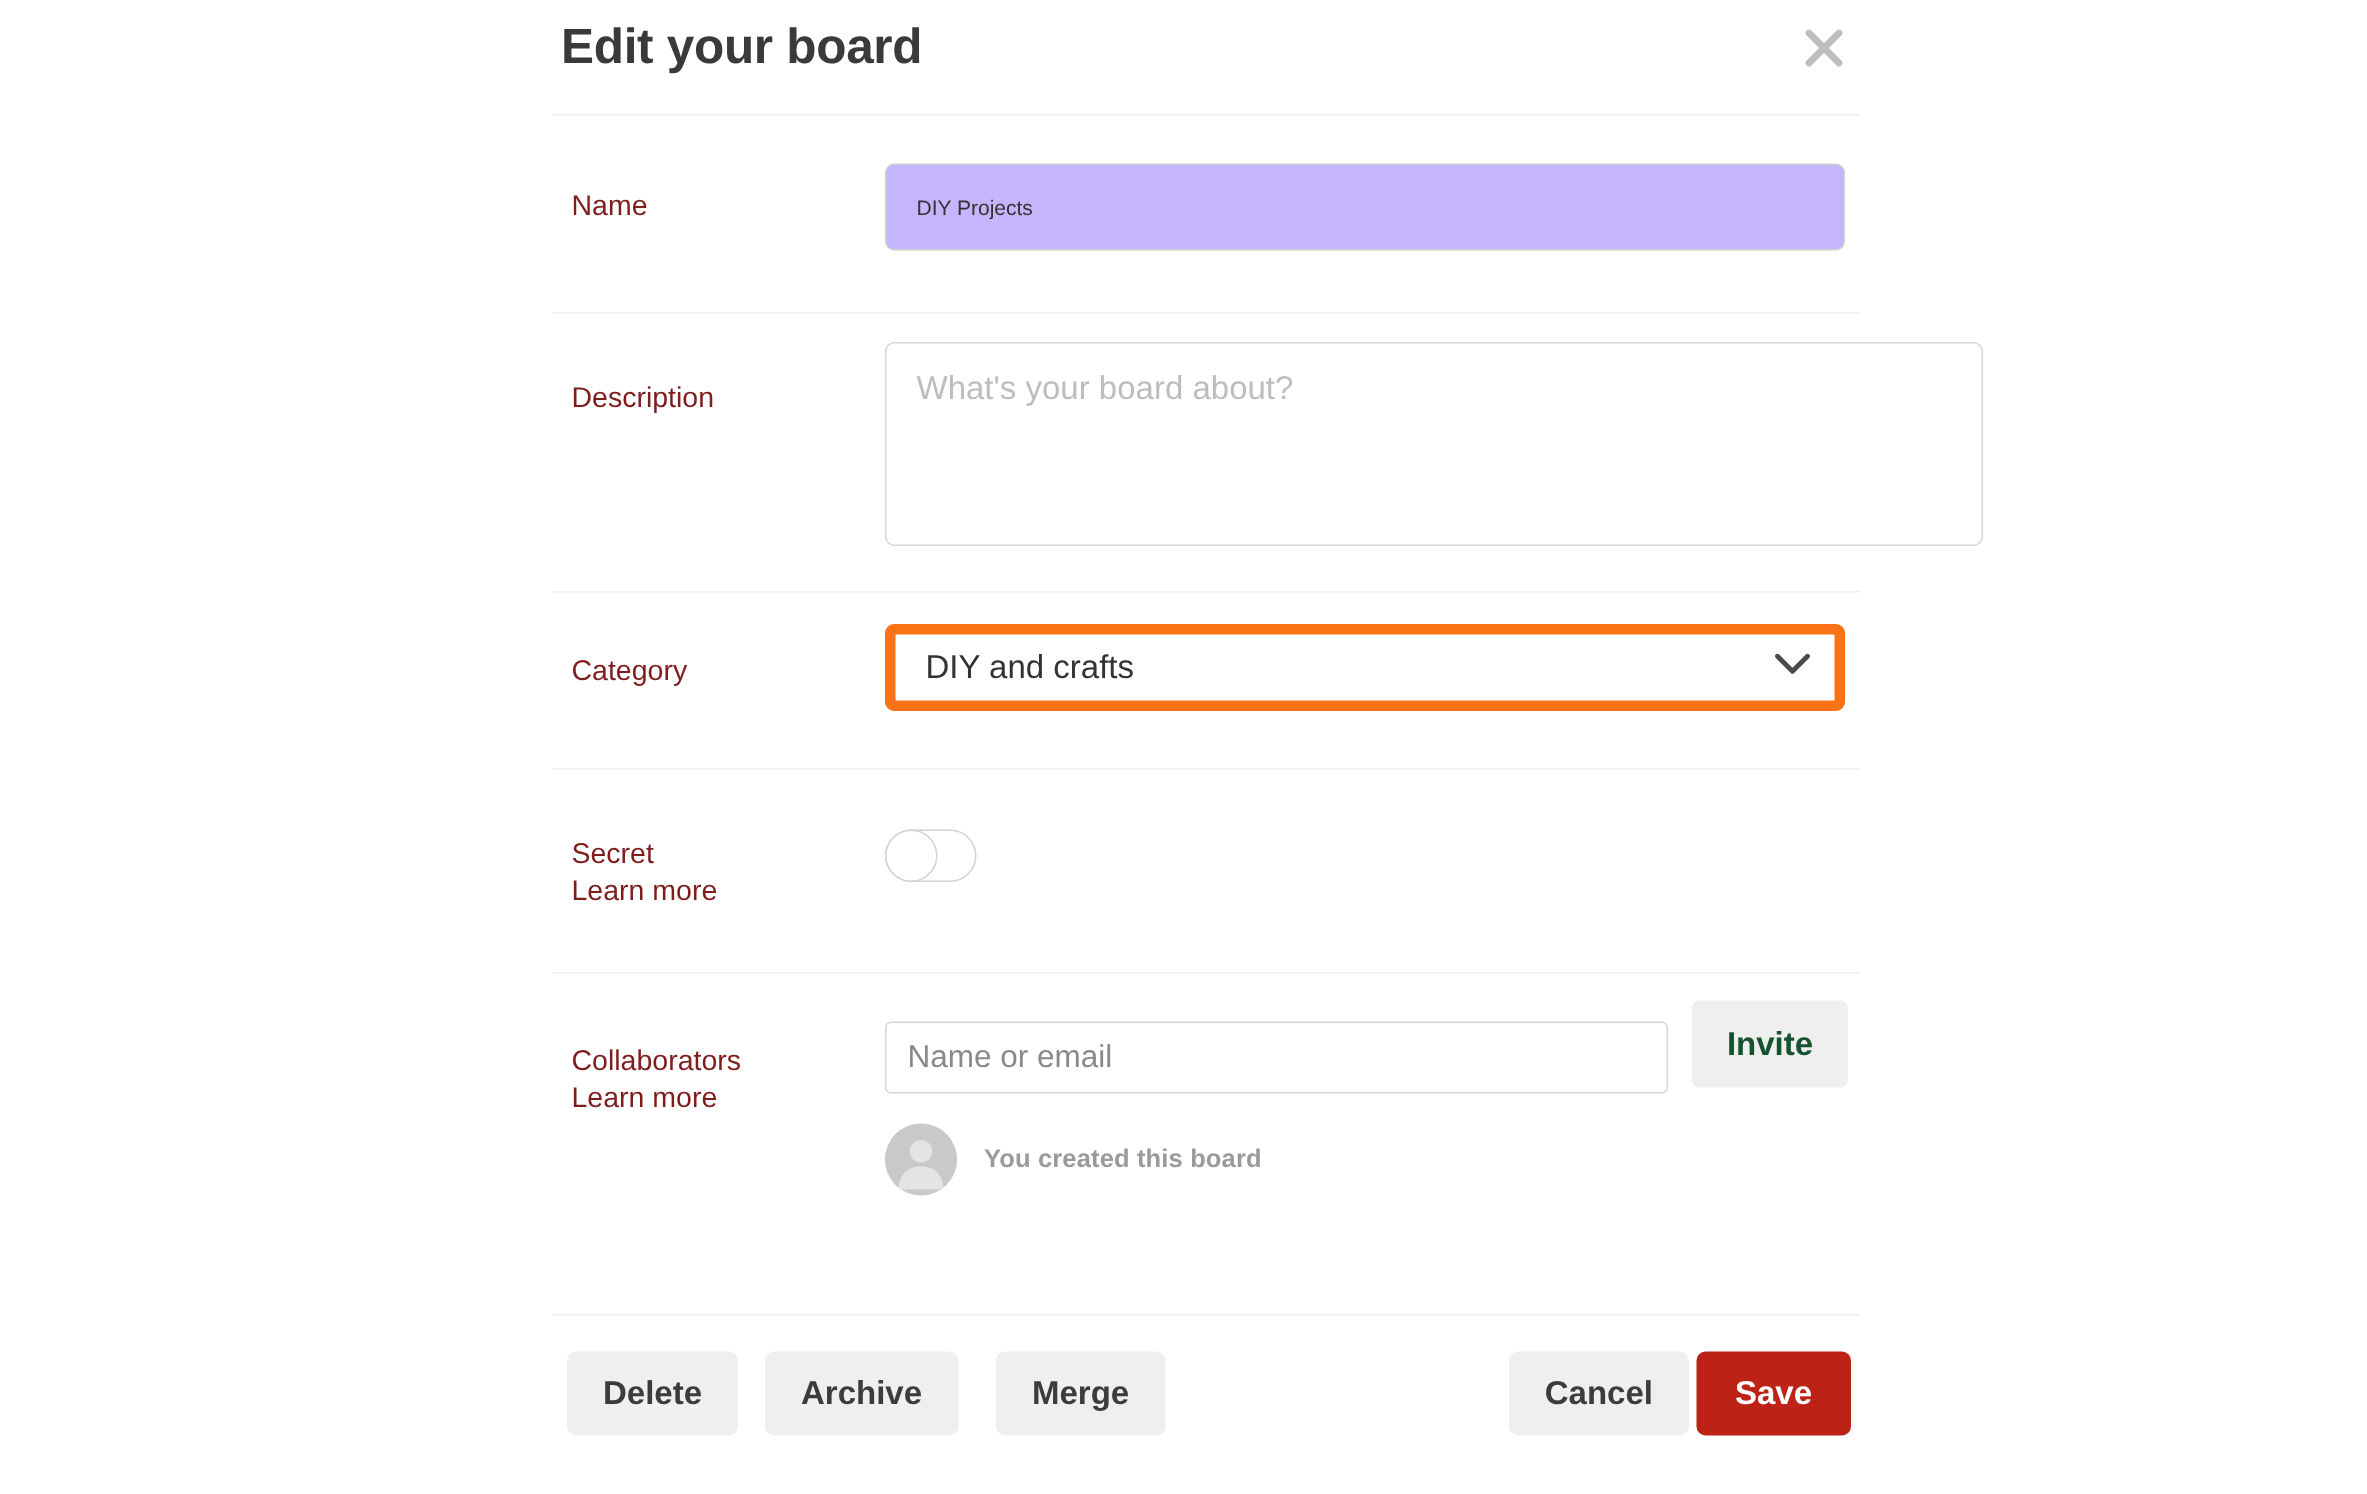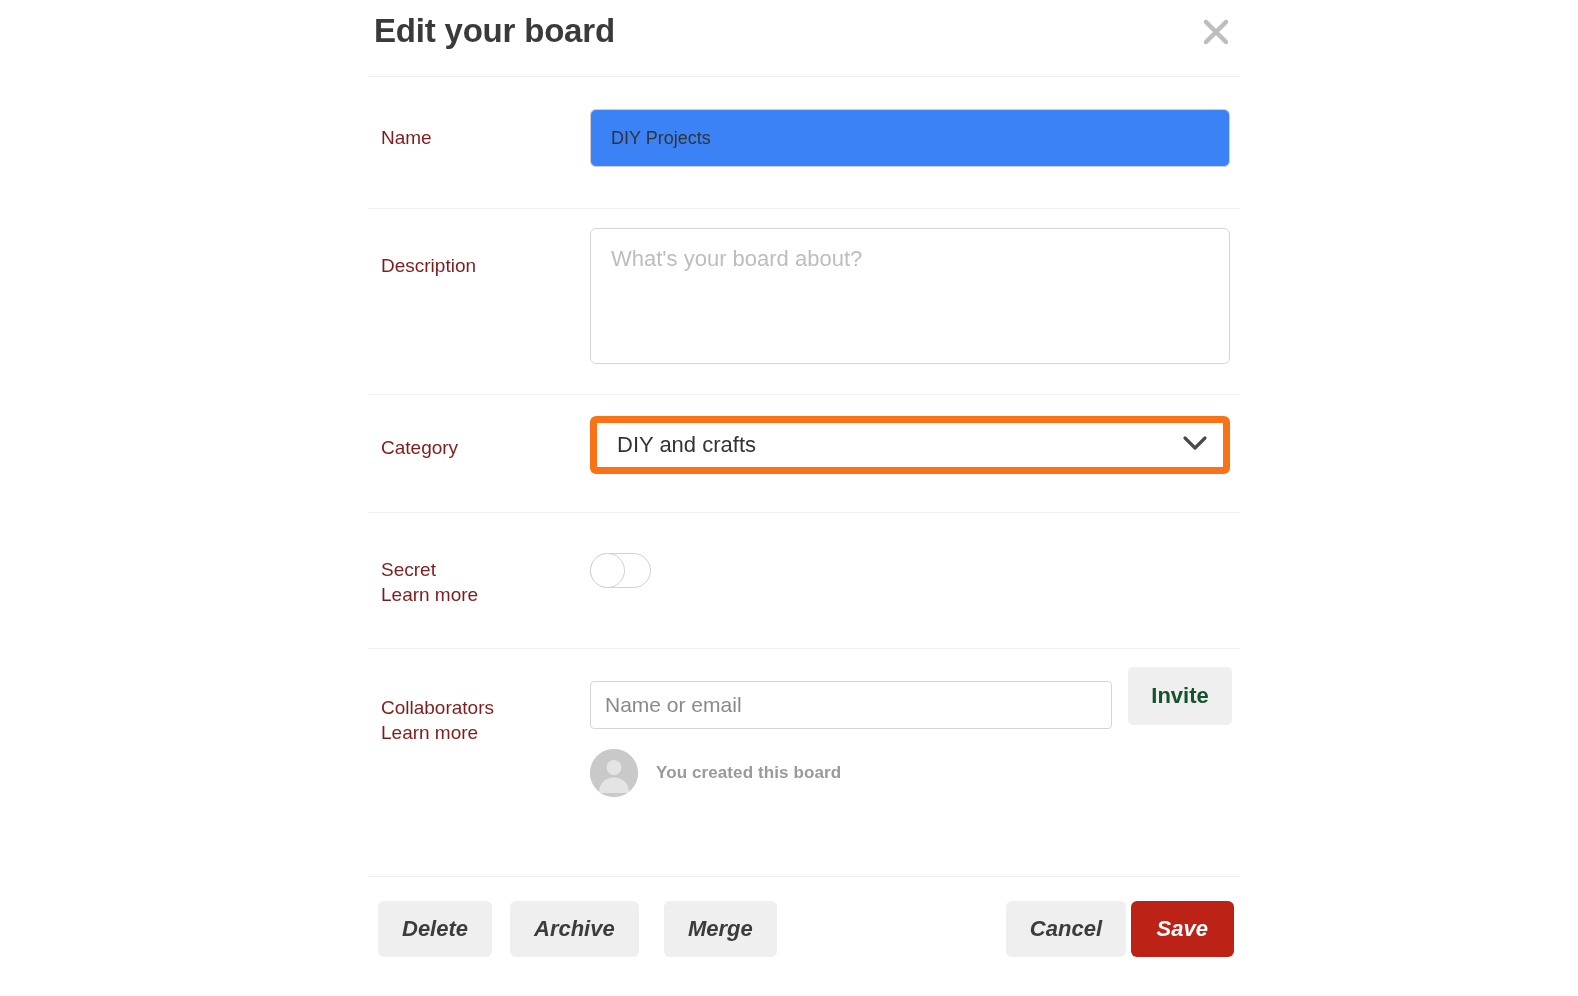--- a/index.html
+++ b/index.html
@@ -80,36 +80,36 @@
   .row-name .row-label { top: 48px; }
   .input-name {
     position: absolute;
     left: 222px;
     top: 32px;
     width: 640px;
     height: 58px;
     box-sizing: border-box;
     border: 1px solid #cfcfcf;
     border-radius: 6px;
-    background: #3b82f6;
-    font-family: "Liberation Sans", sans-serif;
-    font-size: 18px;
+    background: #c4b5fd;
+    font-family: "Liberation Sans", sans-serif;
+    font-size: 14px;
     color: #333333;
     padding: 0 20px;
     outline: none;
   }
 
   
   .row-desc { height: 186px; }
   .row-desc .row-label { top: 44px; }
   .textarea-desc {
     position: absolute;
     left: 222px;
     top: 19px;
-    width: 640px;
+    width: 732px;
     height: 136px;
     box-sizing: border-box;
     border: 1px solid #d6d6d6;
     border-radius: 6px;
     background: #fff;
     font-family: "Liberation Sans", sans-serif;
     font-size: 22px;
     color: #c2410c;
     padding: 16px 20px;
     resize: none;
@@ -250,21 +250,20 @@
     height: 56px;
     border: none;
     border-radius: 6px;
     background: #efefef;
     font-family: "Liberation Sans", sans-serif;
     font-size: 22px;
     font-weight: bold;
     color: #3c3c3c;
     cursor: pointer;
     padding: 0 24px;
-    font-style: italic;
   }
   .btn-delete  { left: 10px; }
   .btn-archive { left: 142px; }
   .btn-merge   { left: 296px; }
   .btn-cancel  { right: 114px; }
   .btn-save {
     right: 6px;
     background: #bd2217;
     color: #ffffff;
     padding: 0 26px;

